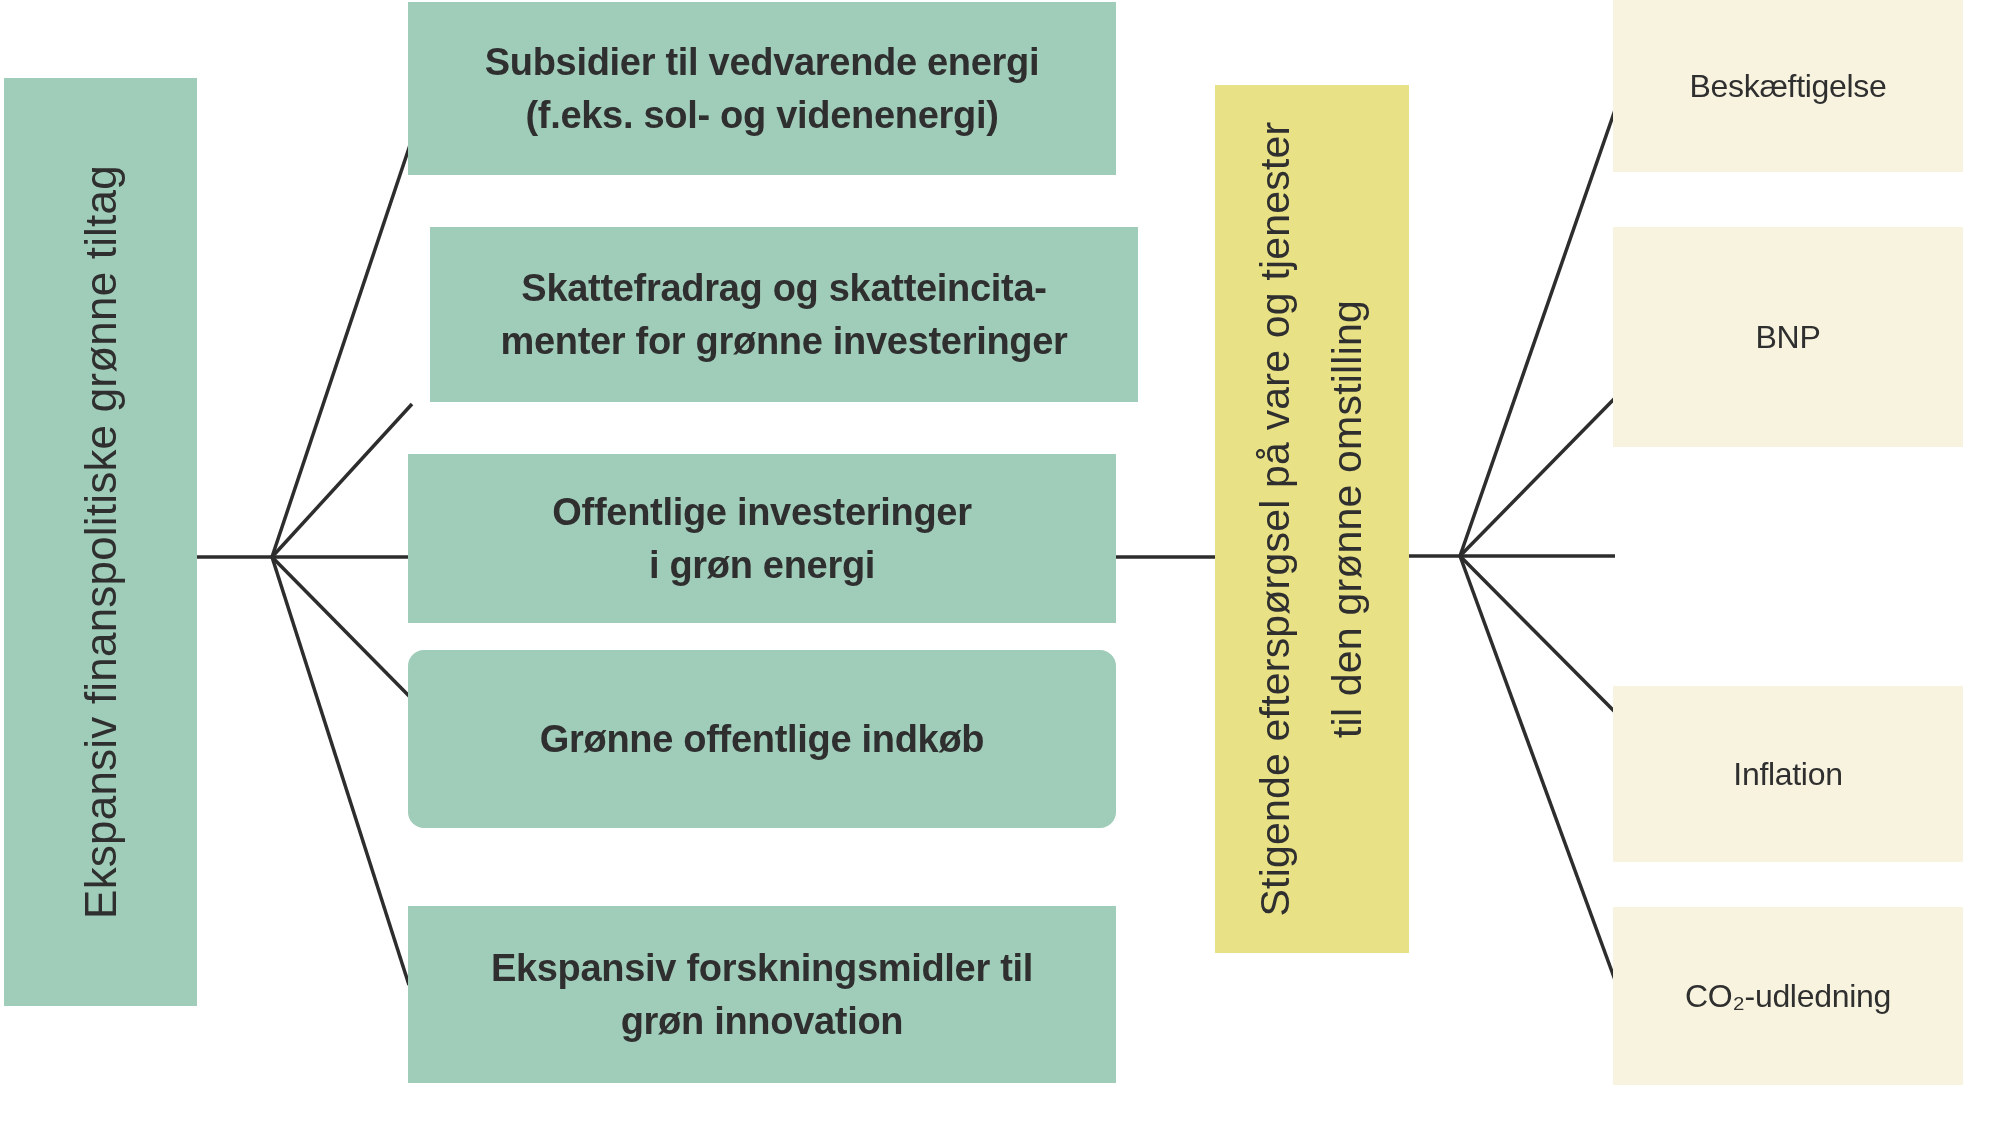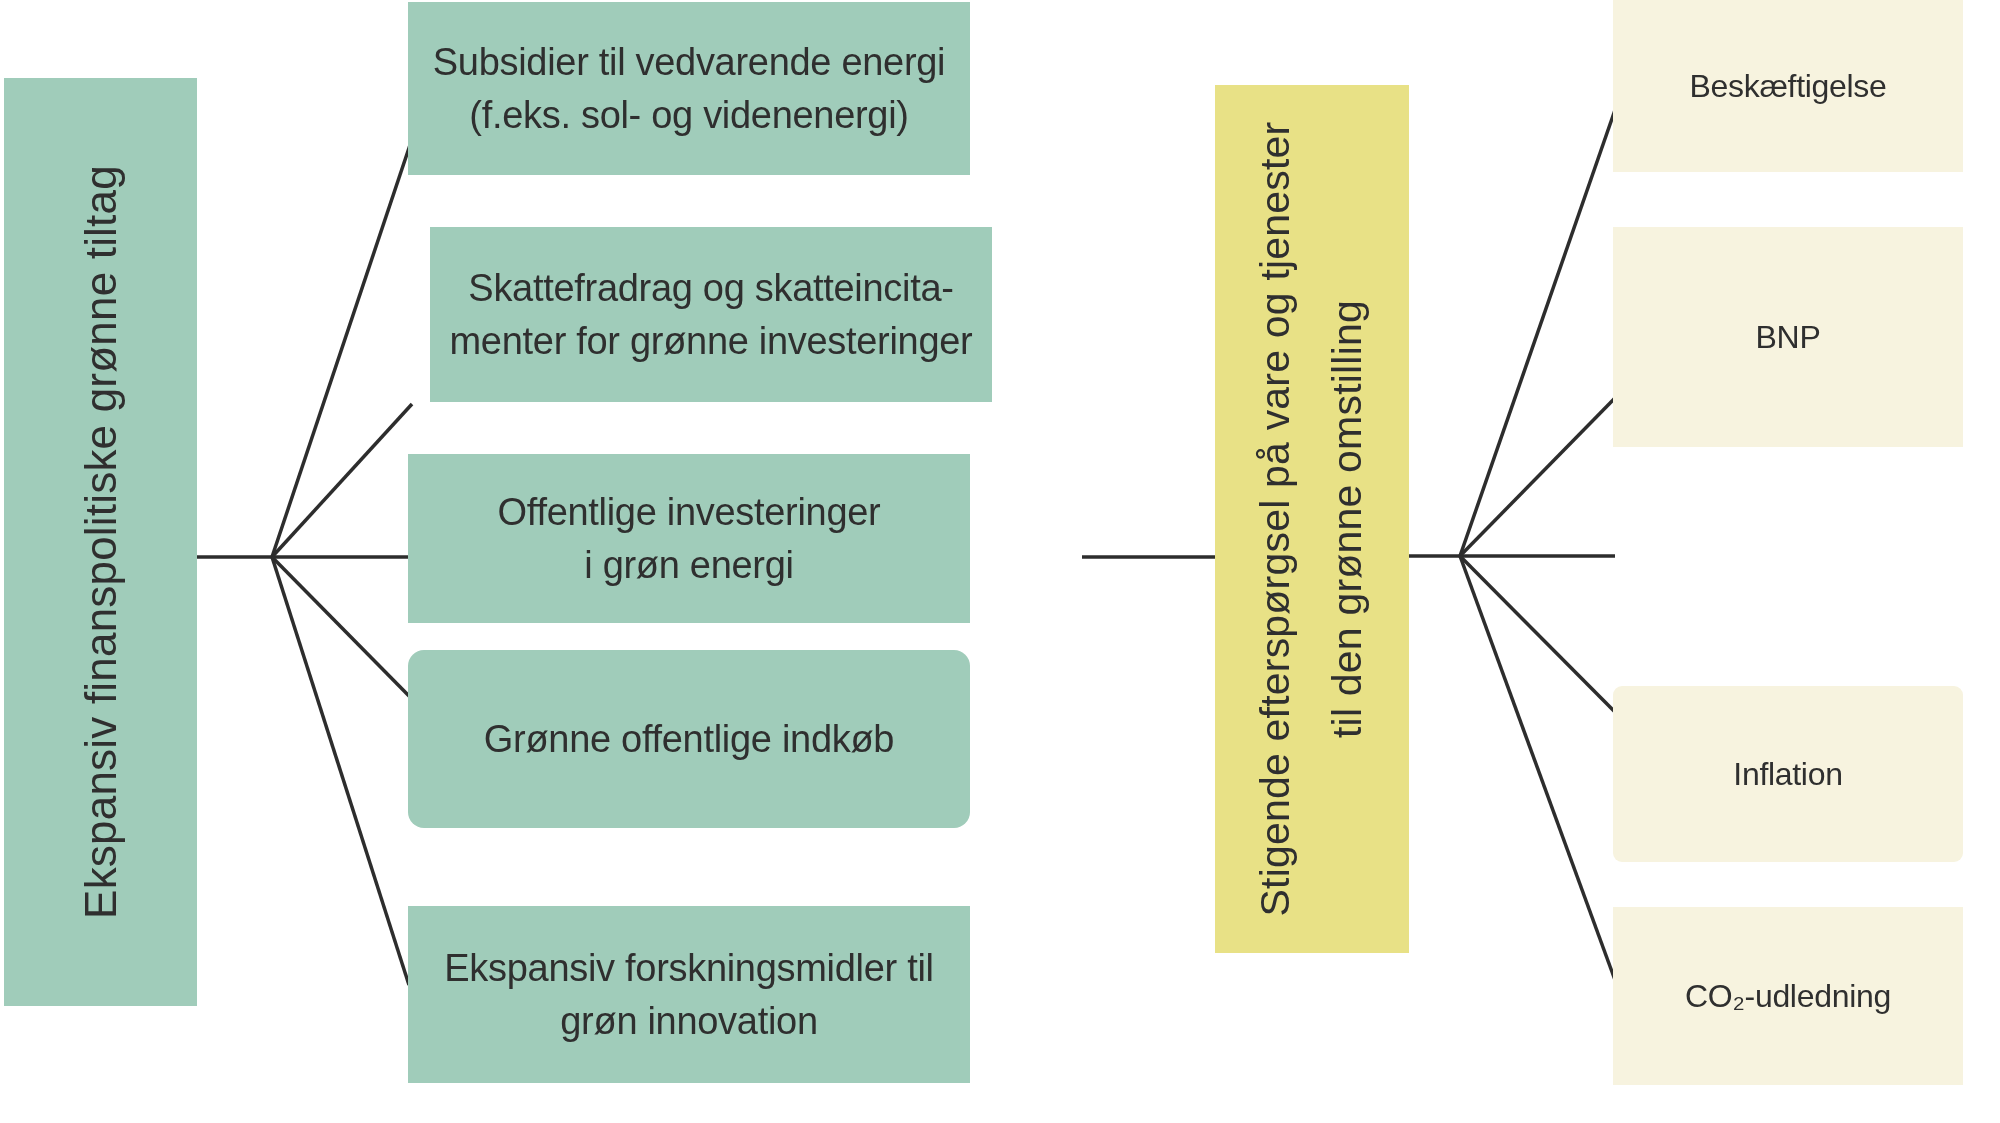--- a/index.html
+++ b/index.html
@@ -7,21 +7,21 @@
     position:relative;
     width:2000px;height:1123px;
     overflow:hidden;
     background:#ffffff;
     font-family:"Liberation Sans", sans-serif;
     color:var(--text,#2f2f2f);
   }
   #connectors{position:absolute;left:0;top:0;width:100%;height:100%;}
   #connectors line{stroke:var(--connector,#2d2d2d);stroke-width:3.5;}
   .box{position:absolute;display:flex;flex-direction:column;justify-content:center;align-items:center;box-sizing:border-box;}
-  .measure-box{background:var(--measure-box,#a0ccba);left:408px;width:562px;font-size:38px;line-height:1.38;text-align:center;letter-spacing:-0.3px;}
+  .measure-box{background:var(--measure-box,#a0ccba);left:408px;width:708px;font-size:38px;line-height:1.38;text-align:center;letter-spacing:-0.3px;font-weight:bold;}
   .effect-box{background:var(--effect-box,#f7f3df);left:1613px;width:350px;font-size:32px;text-align:center;letter-spacing:-0.3px;}
   .source-box{background:var(--source-box,#a0ccba);left:4px;top:78px;width:193px;height:928px;}
   .demand-box{background:var(--demand-box,#e8e186);left:1215px;top:85px;width:194px;height:868px;}
   .rot{
     position:absolute;top:50%;left:50%;
     transform:translate(-50%,-50%) rotate(-90deg);
     white-space:nowrap;text-align:center;
   }
   .source-box .rot{font-size:44px;letter-spacing:0.2px;}
   .demand-box .rot{font-size:41px;line-height:1.75;letter-spacing:0.2px;}
@@ -77,20 +77,20 @@
       <div>til den grønne omstilling</div>
     </div>
   </div>
 
   <div class="box effect-box" style="top:0px;height:172px;">
     <div>Beskæftigelse</div>
   </div>
   <div class="box effect-box" style="top:227px;height:220px;">
     <div>BNP</div>
   </div>
-  <div class="box effect-box" style="top:686px;height:176px;border-radius:9px;">
+  <div class="box effect-box" style="top:686px;height:176px;">
     <div>Inflation</div>
   </div>
   <div class="box effect-box" style="top:907px;height:178px;">
     <div>CO₂-udledning</div>
   </div>
 
 </div>
 
 </body></html>

